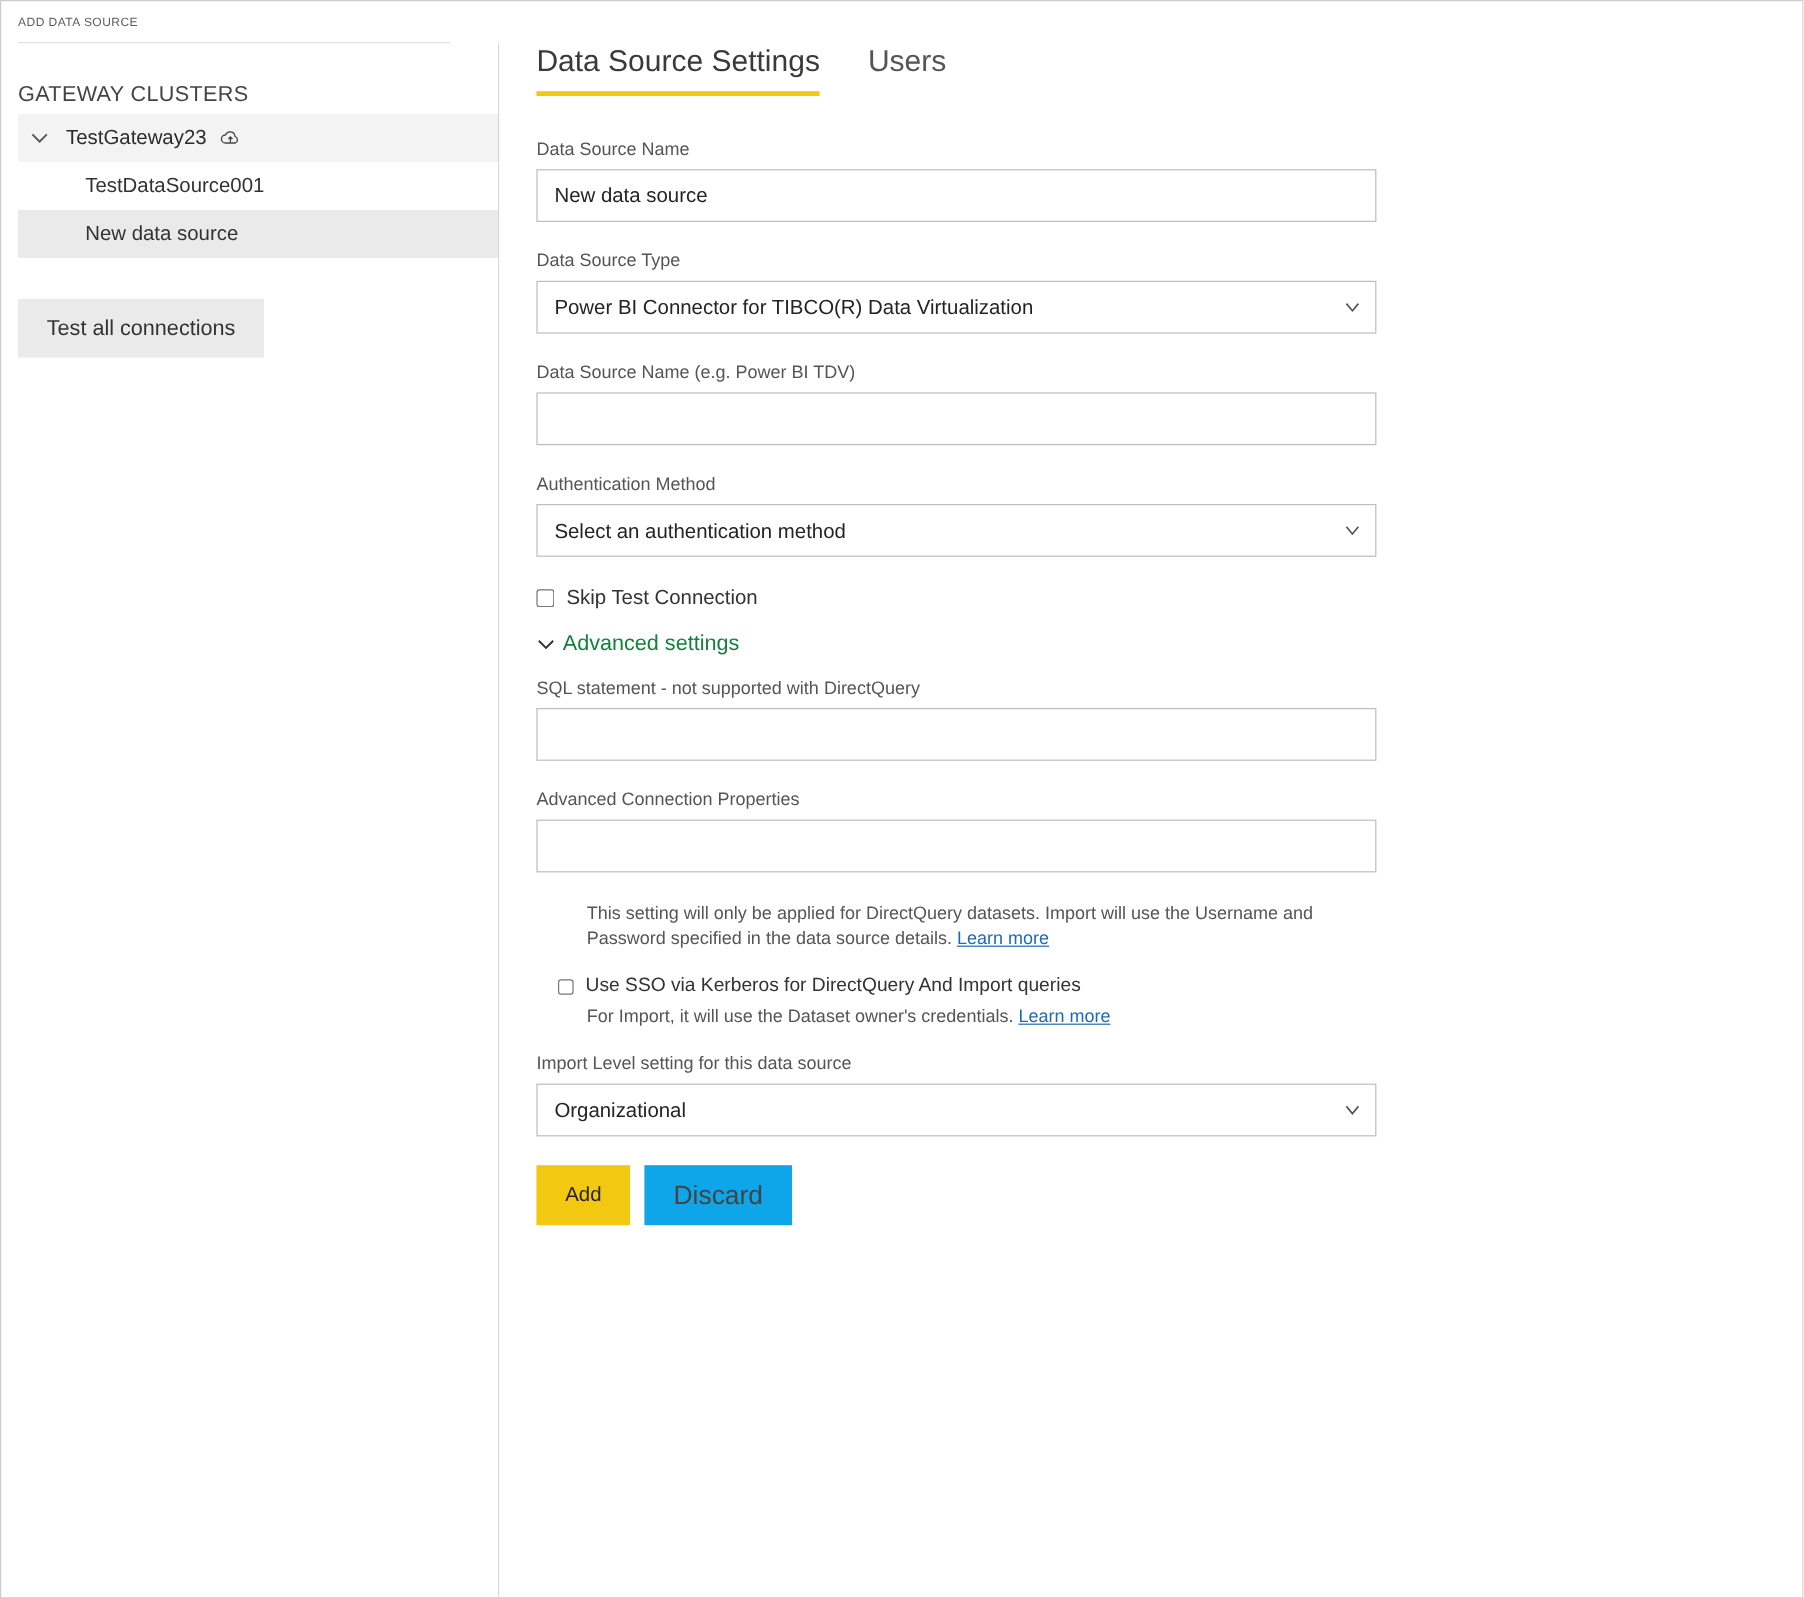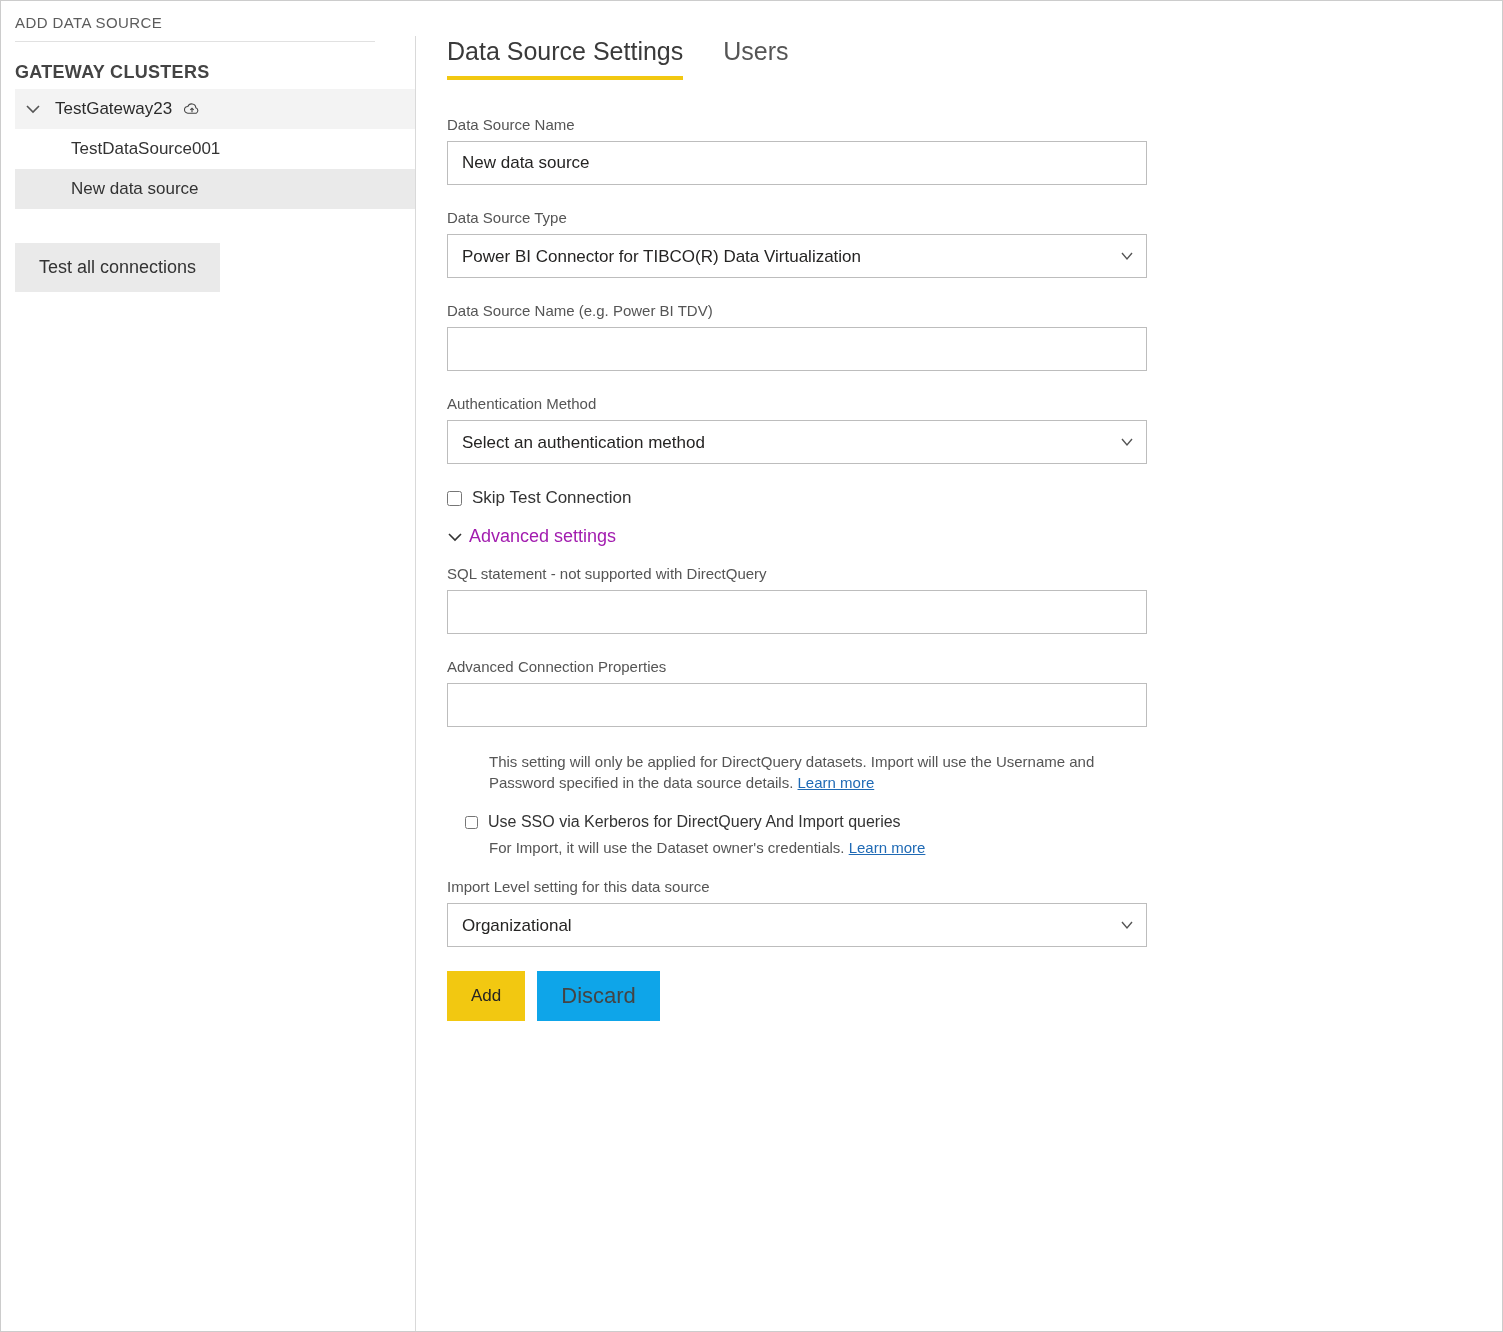--- a/index.html
+++ b/index.html
@@ -2,22 +2,22 @@
 <html><head>
 <meta charset="utf-8">
 <style>
   * { box-sizing: border-box; margin: 0; padding: 0; }
   html, body { font-family: "Segoe UI", -apple-system, Helvetica, Arial, sans-serif; color:#252423; background:#fff; }
   body { width:1503px; height:1332px; }
   .frame { width:1503px; height:1332px; border:1px solid #ccc; position:relative; overflow:hidden; }
 
   
   .sidebar { position:absolute; left:14px; top:13px; width:400px; }
-  .add-ds-title { font-size:15px; letter-spacing:0.4px; color:#5c5c5c; font-weight:400; padding-bottom:10px; border-bottom:1px solid #e1e1e1; width:360px; }
-  .gw-heading { font-size:18px; color:#444; font-weight:700; letter-spacing:0.3px; margin-top:20px; margin-bottom:6px; }
+  .add-ds-title { font-size:10px; letter-spacing:0.4px; color:#5c5c5c; font-weight:400; padding-bottom:10px; border-bottom:1px solid #e1e1e1; width:360px; }
+  .gw-heading { font-size:18px; color:#444; font-weight:400; letter-spacing:0.3px; margin-top:32px; margin-bottom:6px; }
   .gw-item { display:flex; align-items:center; height:40px; background:#f3f3f3; padding-left:10px; font-size:17px; color:#2b2b2b; cursor:pointer; }
   .gw-item.selected { background:#f3f3f3; }
   .chevron-down { width:16px; height:16px; margin-right:14px; }
   .cloud-icon { width:20px; height:20px; margin-left:10px; }
   .ds-item { display:flex; align-items:center; height:40px; padding-left:56px; font-size:17px; color:#333; cursor:pointer; }
   .ds-item.selected { background:#eaeaea; }
   .test-btn { margin-top:34px; background:#eaeaea; border:none; font-size:18px; color:#333; padding:14px 24px; cursor:pointer; }
 
   
   .vdivider { position:absolute; left:414px; top:35px; bottom:0; width:1px; background:#d9d9d9; }
@@ -34,21 +34,21 @@
   }
   .select-input { appearance:none; -webkit-appearance:none; padding-right:40px; position:relative; }
   .select-wrap { position:relative; width:700px; }
   .select-wrap svg.caret { position:absolute; right:12px; top:50%; transform:translateY(-50%); width:16px; height:16px; pointer-events:none; }
   .block { margin-bottom:24px; }
 
   .cb-row { display:flex; align-items:center; gap:10px; margin-bottom:18px; }
   .cb-row input[type=checkbox] { width:15px; height:15px; cursor:pointer; }
   .cb-label { font-size:17px; color:#333; }
 
-  .adv-header { display:flex; align-items:center; gap:6px; font-size:18px; color:#a21caf; margin-bottom:18px; cursor:pointer; }
+  .adv-header { display:flex; align-items:center; gap:6px; font-size:18px; color:#15803d; margin-bottom:18px; cursor:pointer; }
 
   .sso-block { margin-left:18px; margin-top:8px; }
   .sso-row { display:flex; align-items:center; gap:10px; font-size:16px; color:#333; margin-bottom:6px;}
   .sso-desc { font-size:15px; color:#555; margin-left:24px; margin-bottom:20px; line-height:1.4; }
   .sso-desc a, .learn-link { color:#1f6ab5; text-decoration:underline; cursor:pointer; }
 
   .footer-btns { display:flex; gap:12px; margin-top:16px; }
   .btn-primary { background:#f2c811; border:none; font-size:17px; color:#252423; padding:12px 24px; cursor:pointer; }
   .btn-secondary { background:#0ea5e9; border:none; font-size:22px; color:#444; padding:12px 24px; cursor:pointer; }
 </style>

